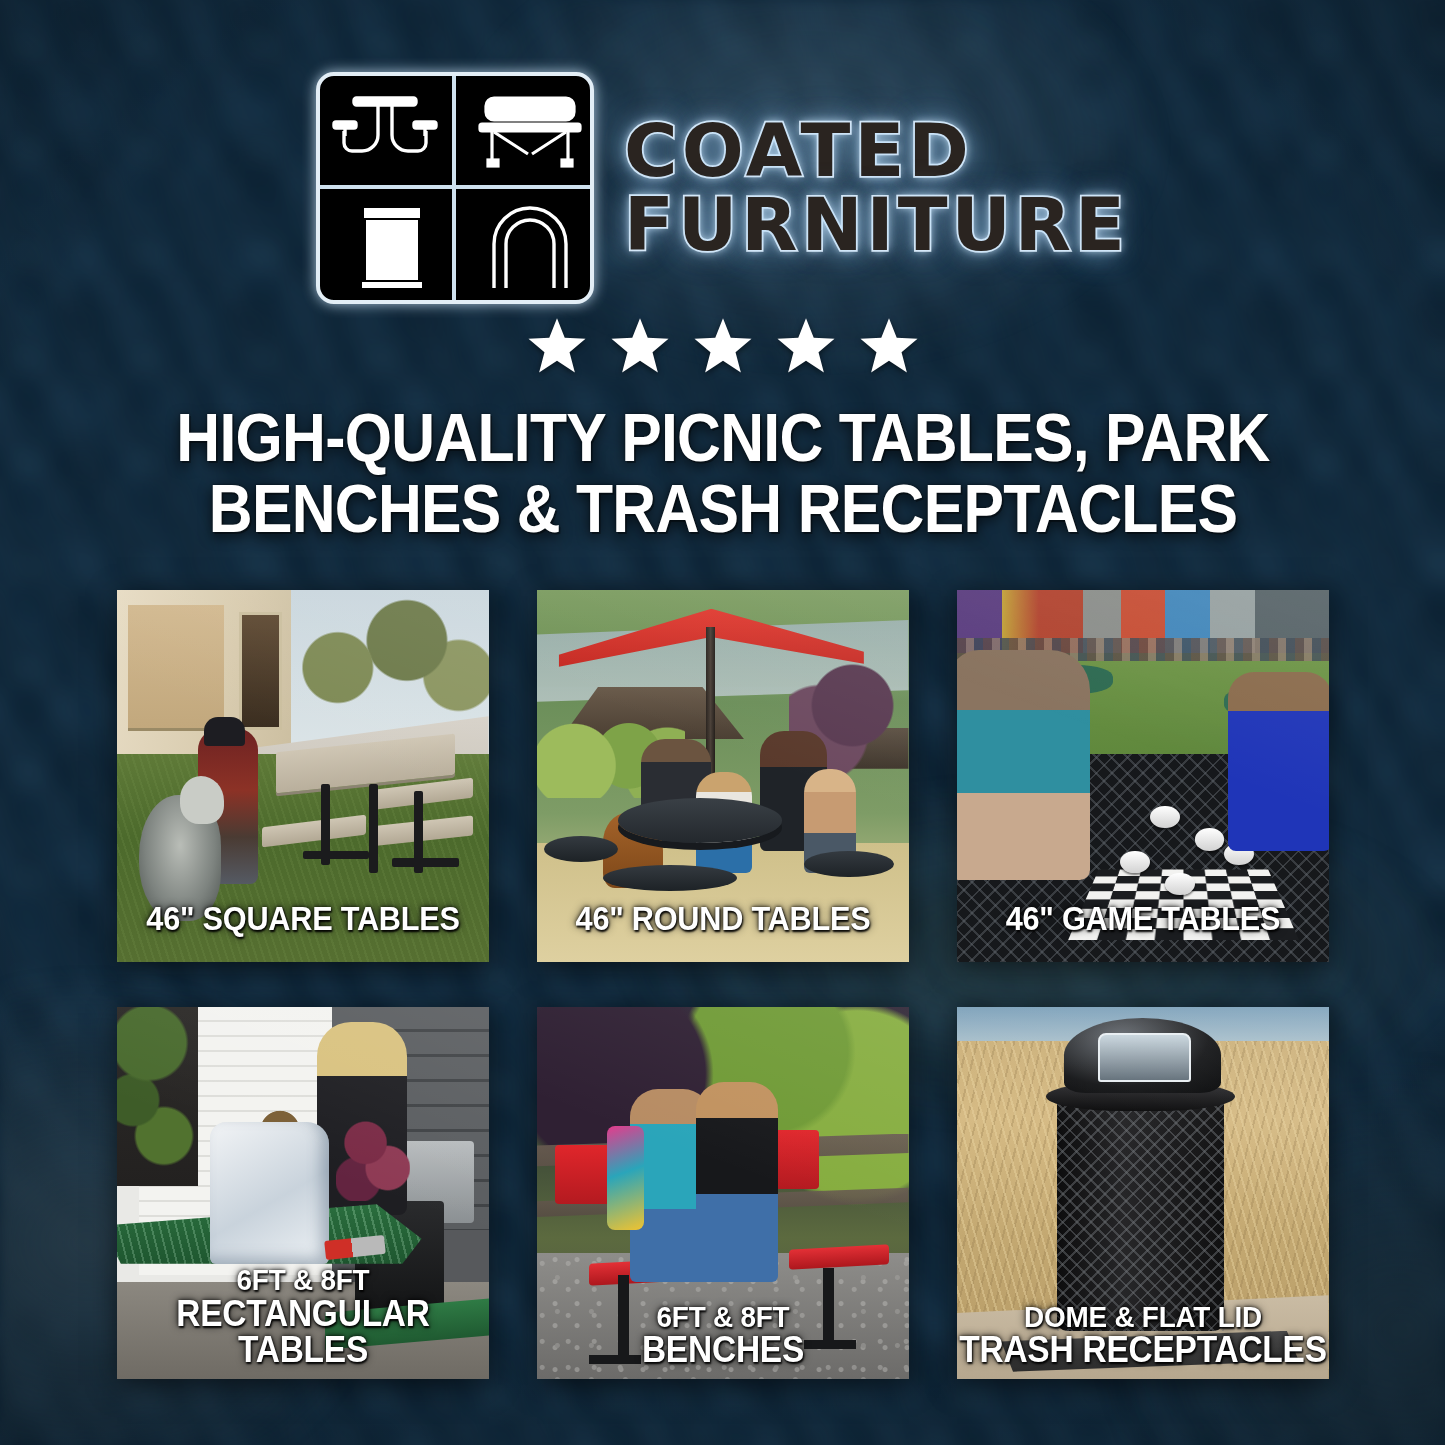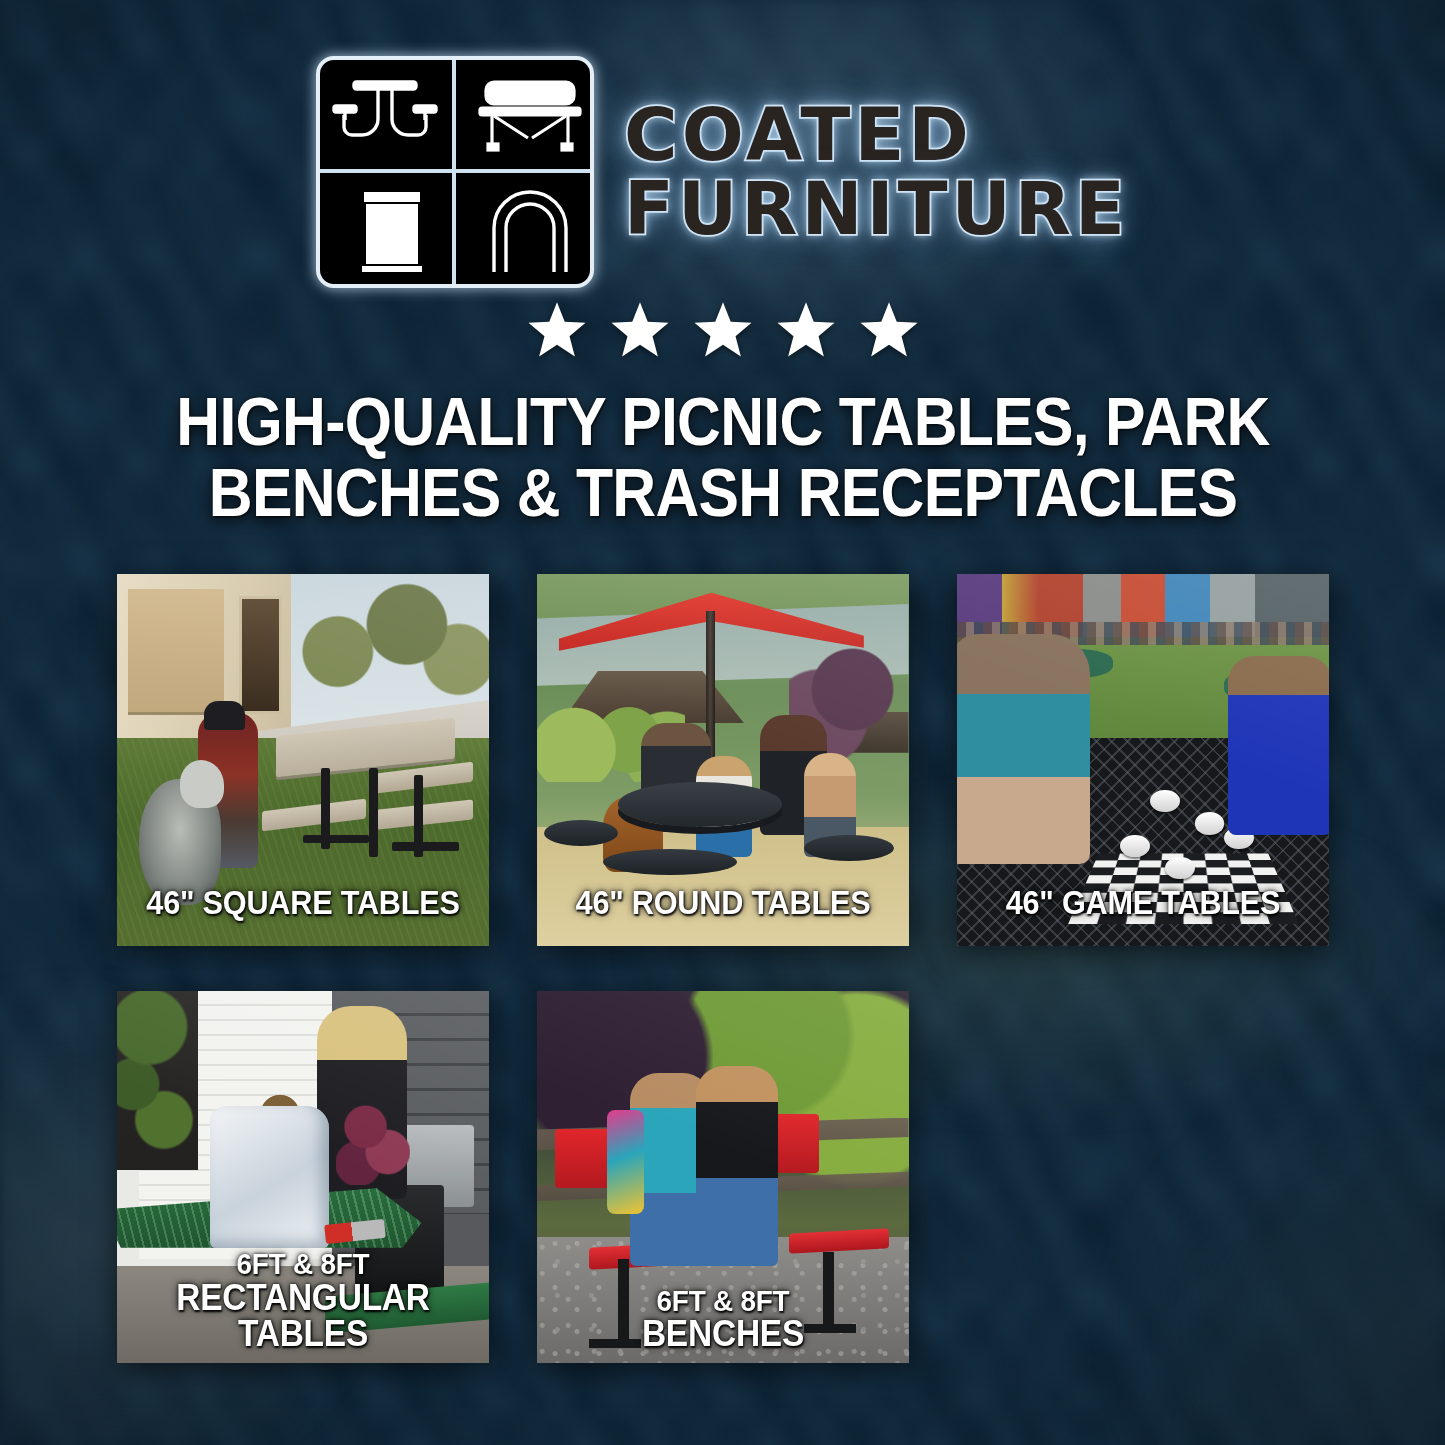--- a/index.html
+++ b/index.html
@@ -41,21 +41,21 @@
     filter:blur(6px);
   }
   .bg-vig{position:absolute;inset:0;
     background:radial-gradient(ellipse 115% 105% at 50% 45%, rgba(0,0,0,0) 46%, rgba(0,0,0,.55) 100%);}
 
   
   .content{position:absolute;inset:0;display:flex;flex-direction:column;align-items:center;}
 
   
   .logo{display:flex;align-items:center;justify-content:center;gap:30px;
-        margin-top:52px;height:240px;}
+        margin-top:68px;height:240px;}
   .logo-mark{width:278px;height:232px;flex:none;position:relative;
              filter:drop-shadow(0 0 7px rgba(200,225,245,.85));}
   .logo-mark svg{display:block;width:100%;height:100%;}
   .logo-words{display:flex;flex-direction:column;align-items:flex-start;gap:2px;}
   .logo-line{
     font-family:"DejaVu Sans",sans-serif;
     font-weight:700;letter-spacing:.055em;line-height:.98;
     color:#2a2420;
     -webkit-text-stroke:3.5px #e9f3fb;
     paint-order:stroke fill;
@@ -532,16 +532,33 @@
           <div class="p5-kid2"></div>
           <div class="p5-pack"></div>
           <div class="shine"></div>
         </div>
         <div class="cap">
           <span>6FT &amp; 8FT</span>
           <span class="c2">BENCHES</span>
         </div>
       </div>
 
+      <div class="cell">
+        <div class="photo">
+          <div class="p6-grass"></div>
+          <div class="p6-sky"></div>
+          <div class="p6-path"></div>
+          <div class="p6-pad"></div>
+          <div class="p6-body"></div>
+          <div class="p6-rim"></div>
+          <div class="p6-dome"></div>
+          <div class="p6-open"></div>
+          <div class="shine"></div>
+        </div>
+        <div class="cap">
+          <span>DOME &amp; FLAT LID</span>
+          <span class="c2">TRASH RECEPTACLES</span>
+        </div>
+      </div>
 
     </div>
   </div>
 </div>
 
 </body></html>

